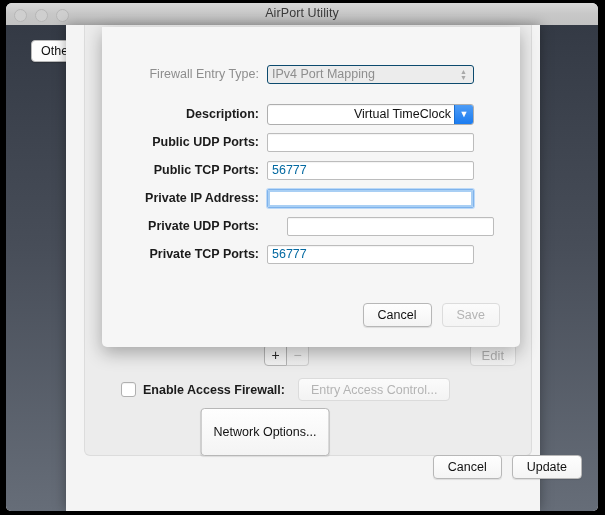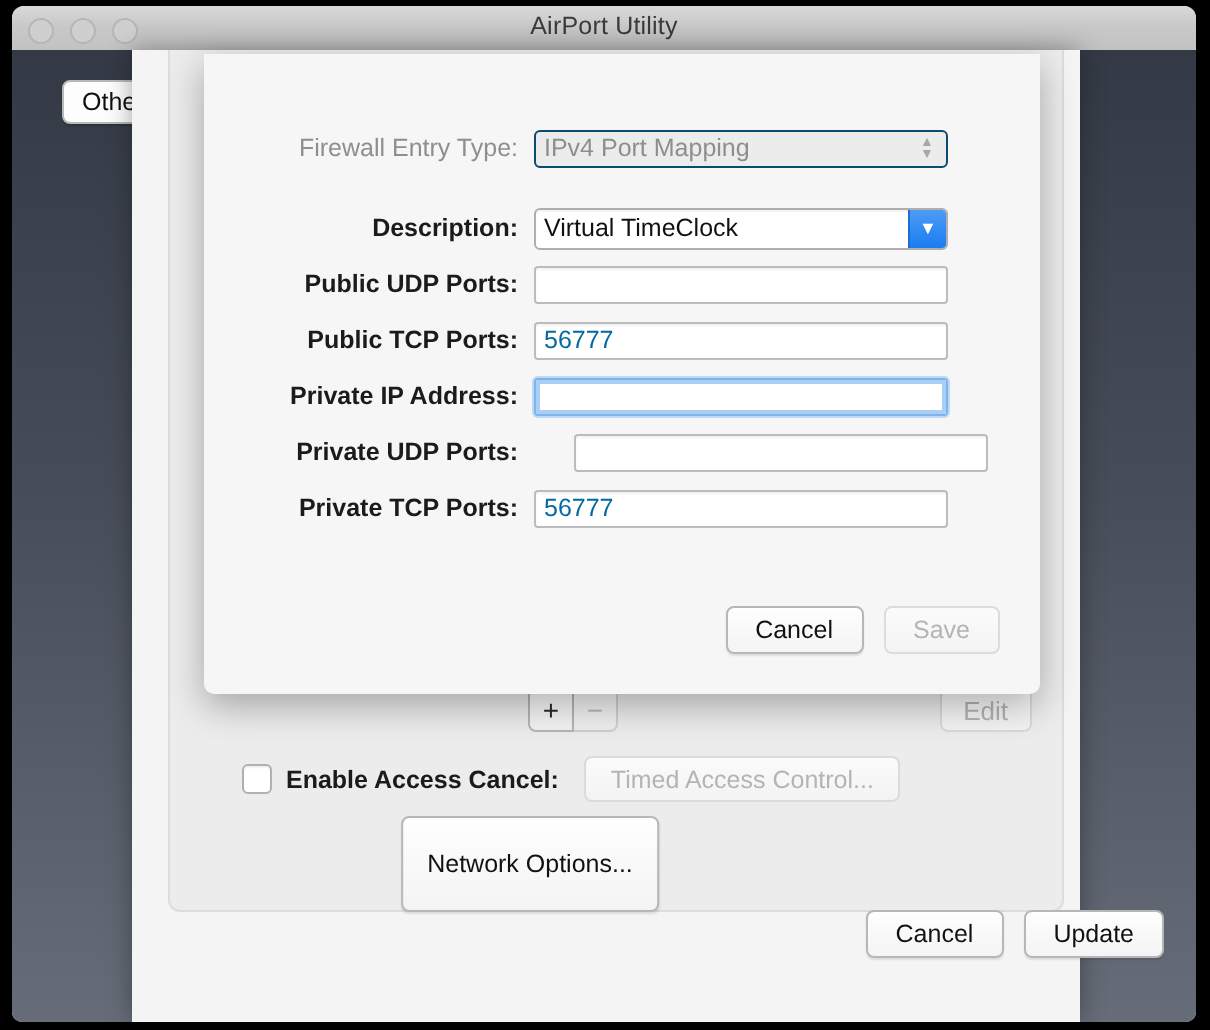--- a/index.html
+++ b/index.html
@@ -98,21 +98,21 @@
   .popup{width:207px;height:19px;box-sizing:border-box;position:relative;
          background:#ececec;border:1px solid #0c4a6e;border-radius:3px;
          font-size:12.5px;color:#8e8e8e;padding:0 4px;display:flex;align-items:center;}
   .popup .chev{position:absolute;right:5px;top:2px;width:9px;height:14px;
                display:flex;flex-direction:column;align-items:center;justify-content:center;
                color:#a8a8a8;font-size:7px;line-height:6px;}
 
   .combo{width:207px;height:21px;box-sizing:border-box;position:relative;
          background:#fff;border:1px solid #aeaeae;border-radius:3px;
          font-size:12.5px;color:#111;padding:0 22px 0 4px;display:flex;align-items:center;
-         box-shadow:inset 0 1px 1px rgba(0,0,0,.05);}
+         box-shadow:inset 0 1px 1px rgba(0,0,0,.05);justify-content:flex-end;}
   .combo .drop{position:absolute;right:0;top:0;width:18px;height:100%;
                background:linear-gradient(#4d9cf6,#1b7cf0);
                border-left:1px solid #1b6fd0;border-radius:0 2px 2px 0;
                display:flex;align-items:center;justify-content:center;
                color:#fff;font-size:9px;}
 
   .sheet-btns{position:absolute;right:20px;bottom:20px;display:flex;gap:10px;}
   .btn.disabled{color:#b4b4b4;background:linear-gradient(#fbfbfb,#f4f4f4);
                 border-color:#dcdcdc;box-shadow:none;}
 </style>
@@ -141,22 +141,22 @@
   <div class="addrow">
     <div class="pm">
       <div class="pm-btn left">+</div>
       <div class="pm-btn right">−</div>
     </div>
     <div class="edit-btn">Edit</div>
   </div>
 
   <div class="ac-row">
     <div class="cb"></div>
-    <div class="ac-label">Enable Access Cancel:</div>
-    <div class="tac-btn">Timed Access Control...</div>
+    <div class="ac-label">Enable Access Firewall:</div>
+    <div class="tac-btn">Entry Access Control...</div>
   </div>
 
   <div class="netopt">Network Options...</div>
 
   <div class="bottombar">
     <div class="grp">
       <div class="btn">Cancel</div>
       <div class="btn">Update</div>
     </div>
   </div>

